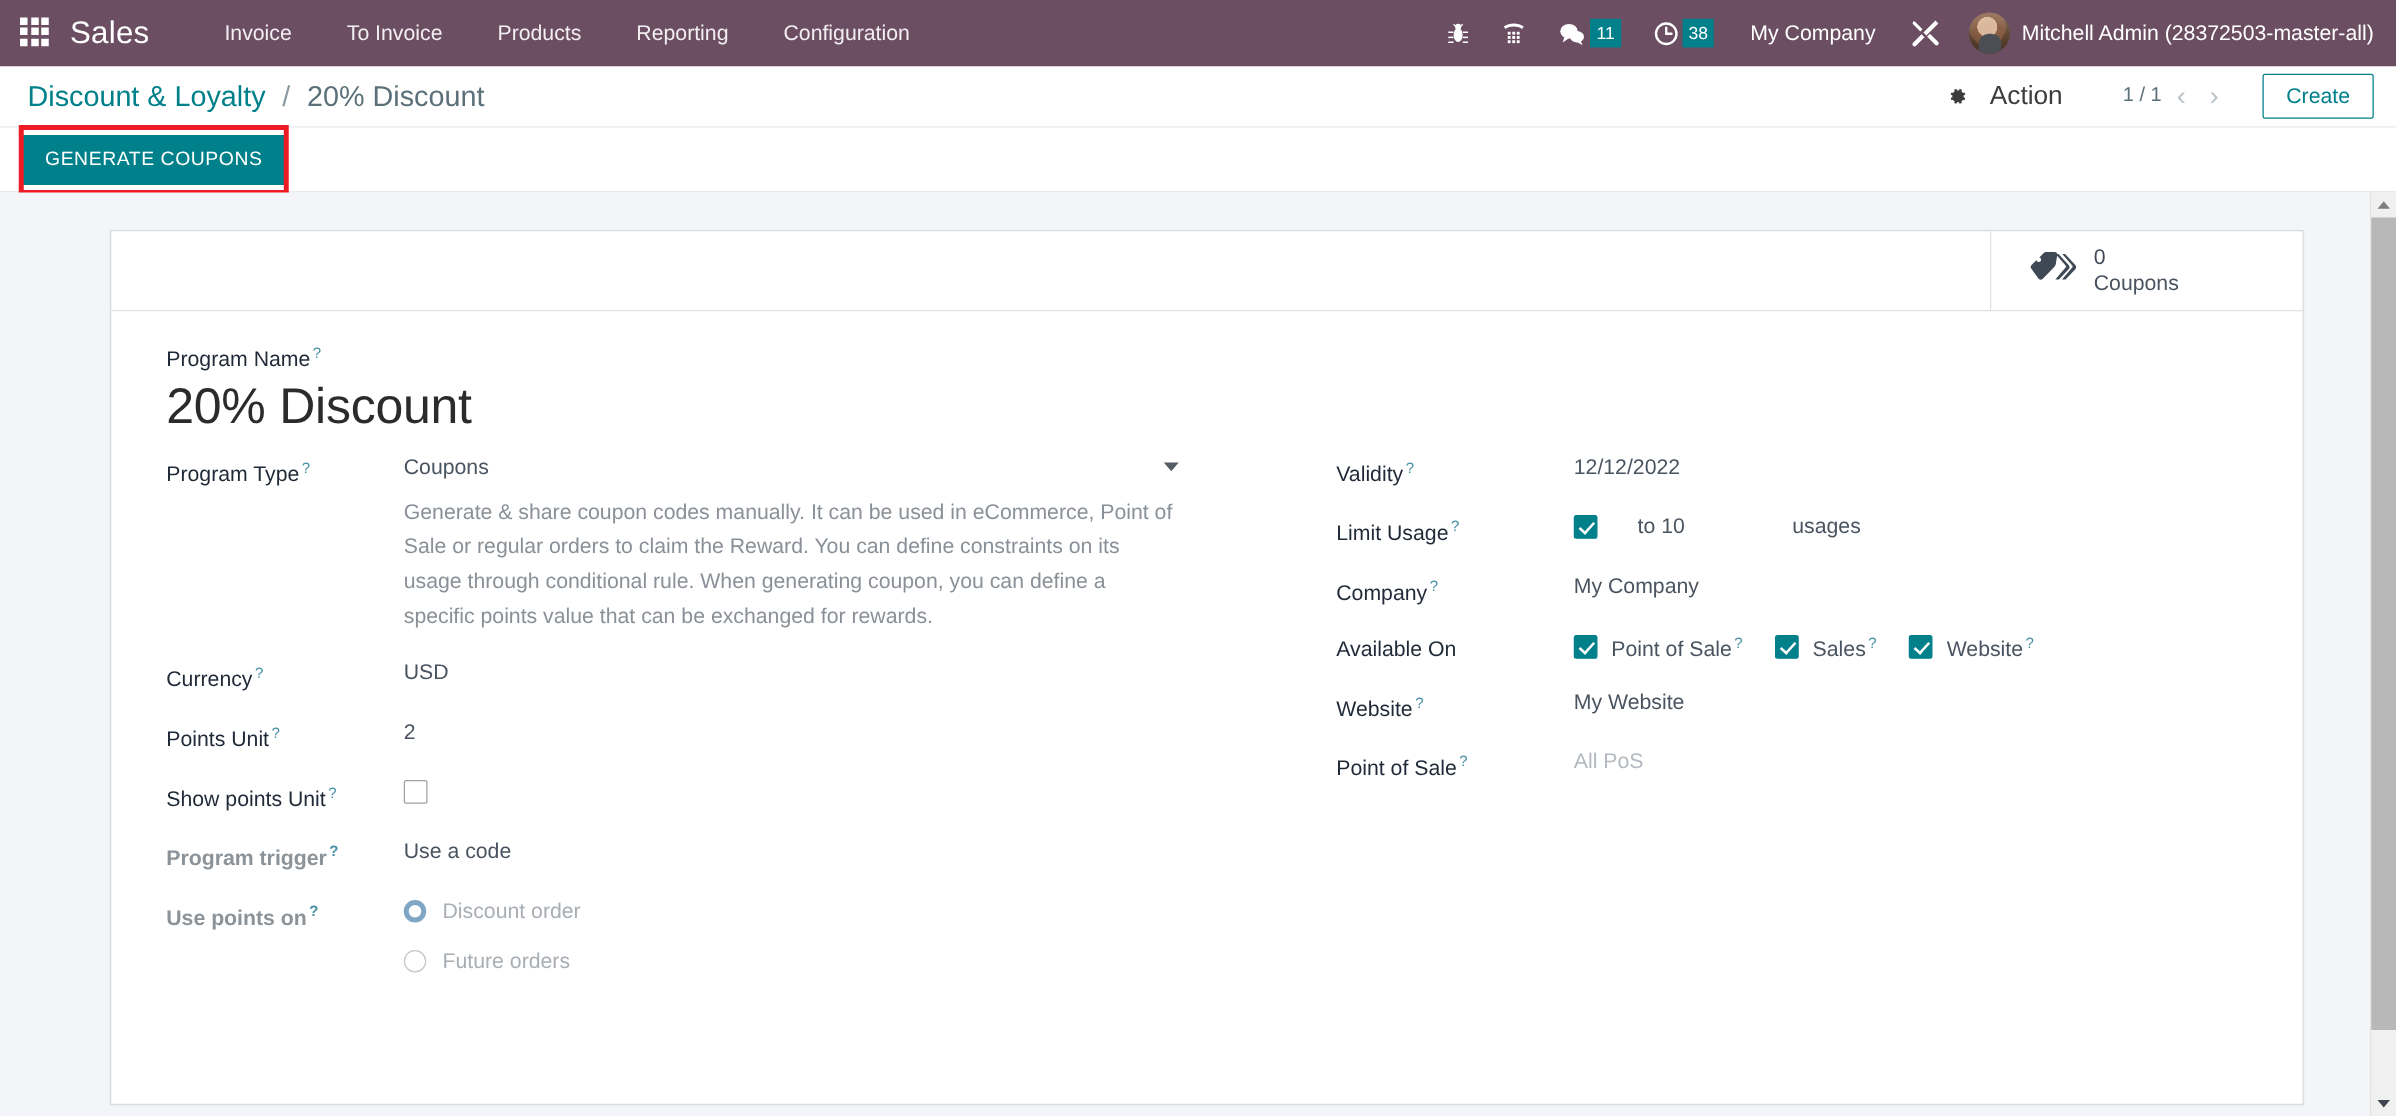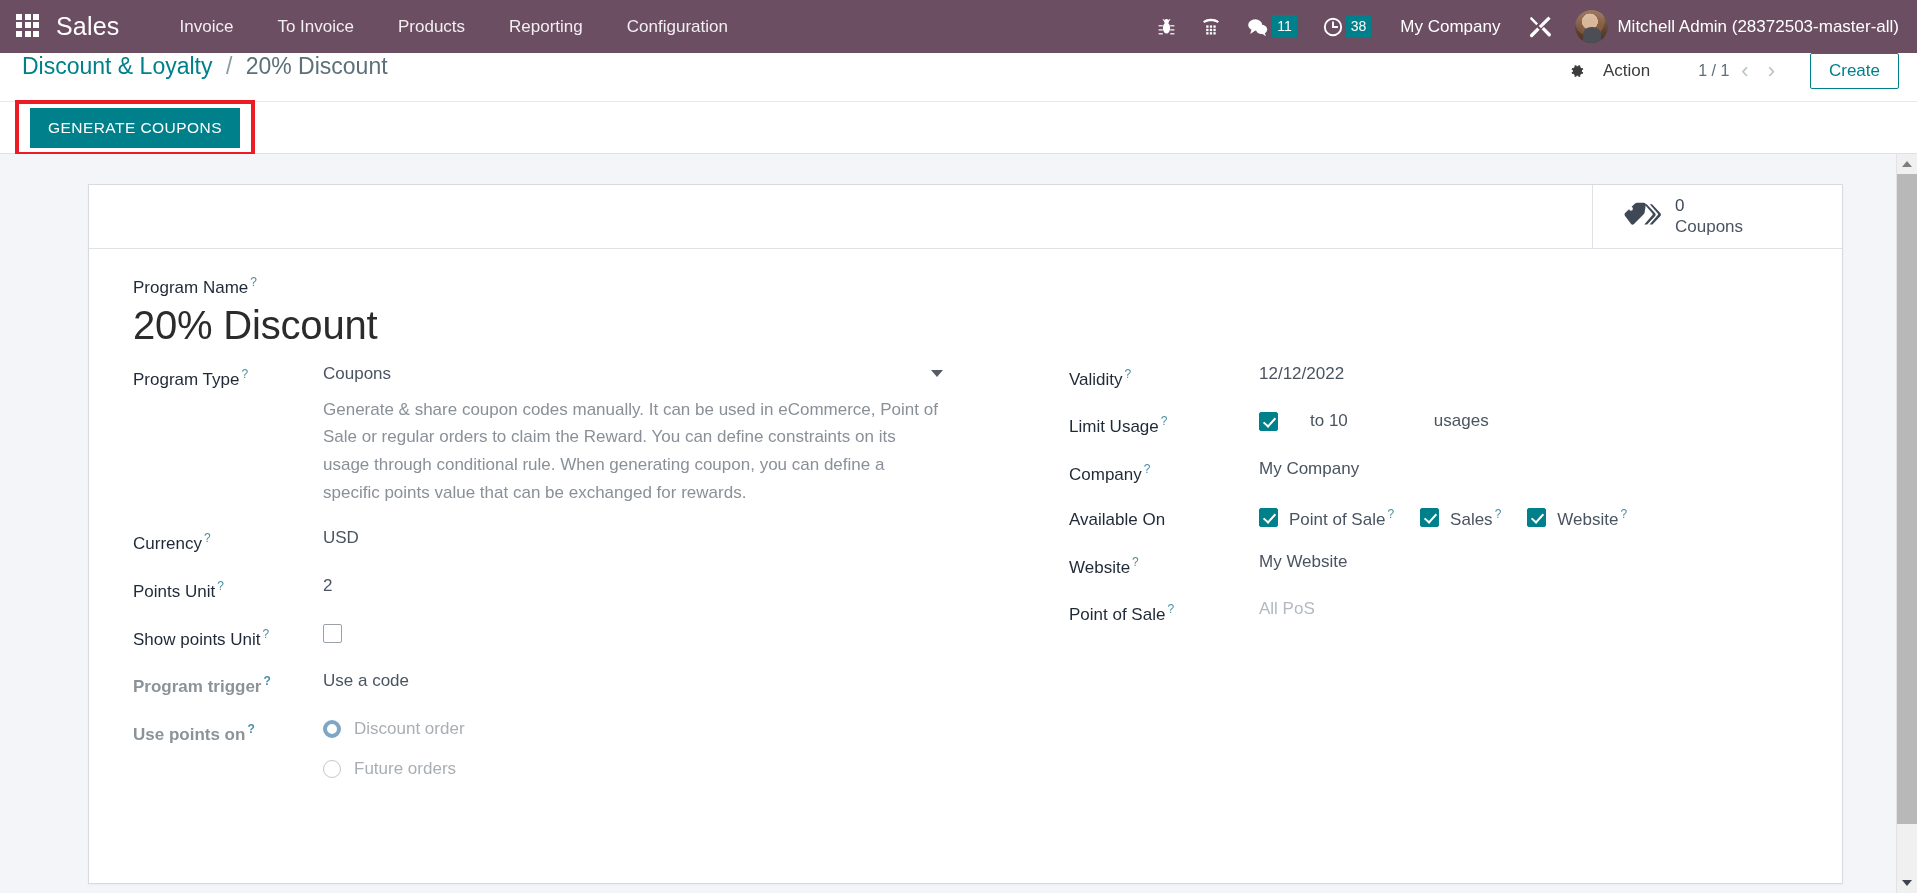--- a/index.html
+++ b/index.html
@@ -94,31 +94,31 @@
   }
   .user-name { font-size: 17px; }
 
   
   #control-panel {
     background: #fff;
     border-bottom: 1px solid #dee2e6;
     padding: 0 18px 0 22px;
   }
   .cp-row1 {
-    display: flex; align-items: flex-start;
+    display: flex; align-items: center;
     height: 48px;
   }
   .breadcrumb { font-size: 23px; color: #5c7079; white-space: nowrap; }
   .breadcrumb .bc-link { color: #00808a; cursor: pointer; }
   .breadcrumb .bc-sep { color: #8a9aa2; margin: 0 7px; }
   .breadcrumb .bc-active { color: #5c7079; }
   .cp-right { margin-left: auto; display: flex; align-items: center; gap: 0; }
   .action-btn {
     display: flex; align-items: center; gap: 18px;
-    font-size: 17px; color: #3c3c3c;
+    font-size: 21px; color: #3c3c3c;
     padding: 5px 12px; cursor: pointer;
     white-space: nowrap;
   }
   .pager {
     display: flex; align-items: center; gap: 5px;
     margin-left: 36px; margin-right: 6px;
     font-size: 16px; color: #5c7079;
     white-space: nowrap;
   }
   .pager-arrow {
@@ -139,21 +139,21 @@
   .cp-row2 {
     height: 52px;
     display: flex; align-items: center;
     border-top: 1px solid #e7e9ed;
     margin: 0 -18px 0 -22px;
     padding: 0 18px 0 22px;
     position: relative;
   }
   .gen-coupons-wrap {
     position: relative;
-    padding: 8px 15px;
+    padding: 8px 3px;
     margin-left: -7px;
   }
   .gen-coupons-wrap .hl-box {
     position: absolute; inset: 0;
     border: 4px solid #ed1c24;
     pointer-events: none;
   }
   .btn-generate {
     background: #00808a;
     color: #fff;

